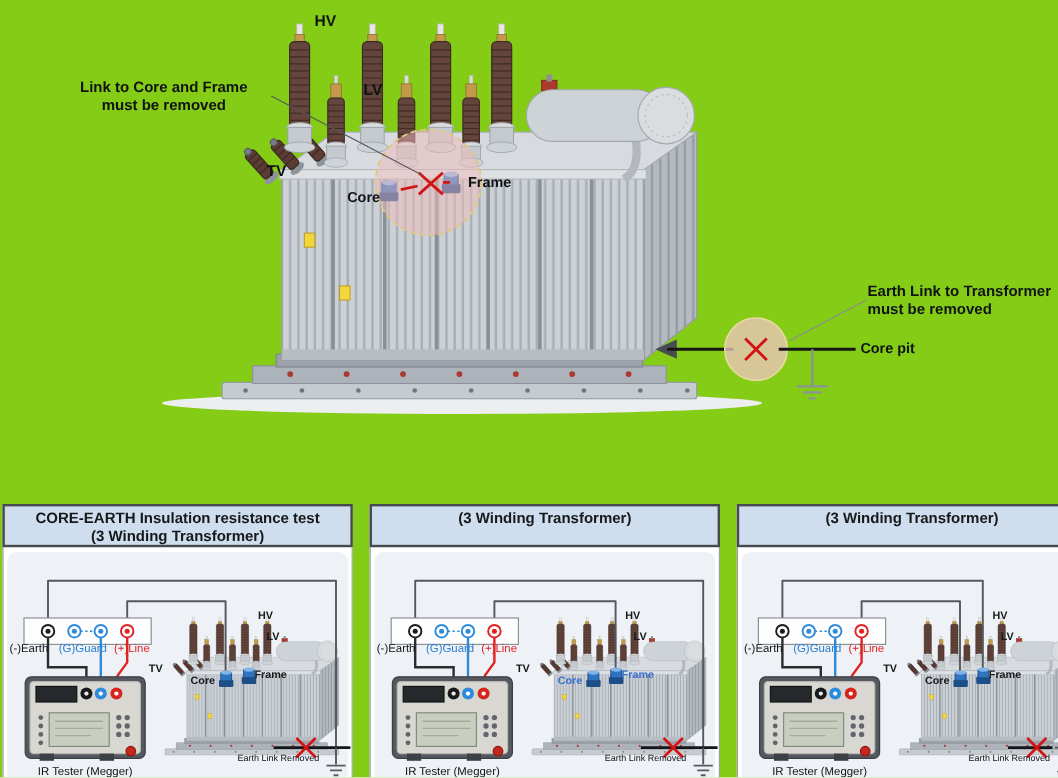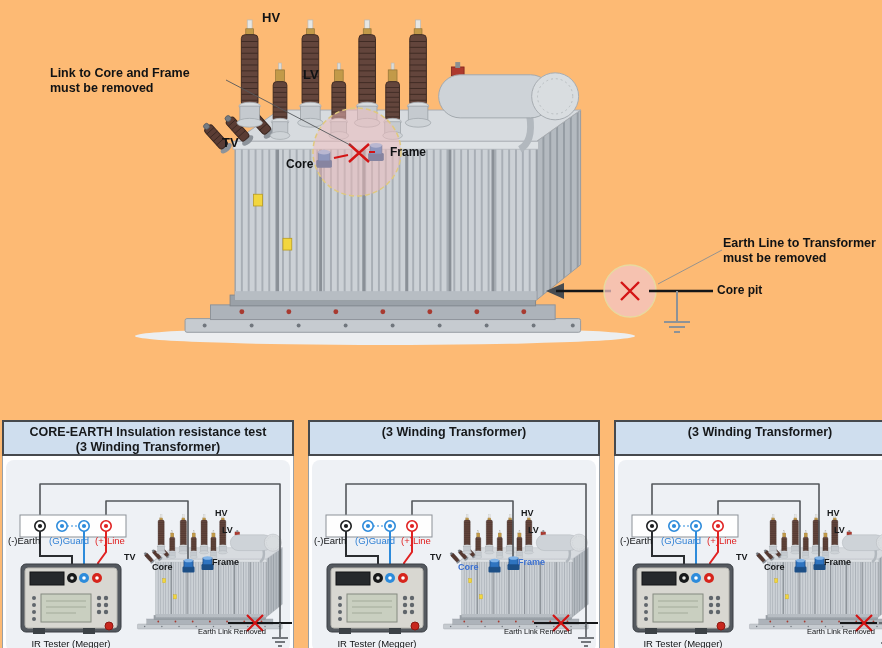--- a/index.html
+++ b/index.html
@@ -1,22 +1,22 @@
 <!DOCTYPE html>
 <html><head>
 <meta charset="utf-8">
 <style>
   html,body{margin:0;padding:0;background:#fff}
-  .stage{position:relative;width:882px;height:648px;background:#fdba74;overflow:hidden;
+  .stage{position:relative;width:882px;height:648px;background:#84cc16;overflow:hidden;
          font-family:"Liberation Sans",sans-serif}
   .top{position:absolute;left:0;top:0;width:882px;height:406px}
   .top-svg{position:absolute;left:0;top:0}
   .lb{position:absolute;white-space:nowrap;color:#101214;line-height:1.12}
   .b{font-weight:bold}
-  .rt{text-align:left}
+  .rt{text-align:center}
   .ct{text-align:center}
   .panels{position:absolute;left:2px;top:420px;display:flex;gap:14px}
   .panel{width:290px;border:1px solid #9aa0a6;background:#fff}
   .panel-header{background:#cfdeee;border:2px solid #46494d;margin:-1px -1px 0 -1px;
     height:29px;padding-top:3px;text-align:center;font-weight:bold;font-size:12.5px;
     line-height:14.5px;color:#16181a}
   .panel-body{position:relative;height:200px}
   .illus-bg{position:absolute;left:3px;right:3px;top:4px;bottom:4px;background:#eef1f5;border-radius:8px}
   .pnl-svg{position:absolute;left:0;top:0}
   .guard{color:#2d7fd4}
@@ -203,21 +203,21 @@
       </g>
       <path d="M722,250 L658,284" stroke="#8a8e92" stroke-width="0.9"></path>
     </svg>
     <span class="lb b" style="left:262px;top:11px;font-size:13px">HV</span>
     <span class="lb b" style="left:303px;top:68px;font-size:13px">LV</span>
     <span class="lb b" style="left:222px;top:136px;font-size:13px">TV</span>
     <span class="lb b rt" style="left:286px;top:158px;width:34px;font-size:12px">Core</span>
     <span class="lb b" style="left:390px;top:146px;font-size:12px">Frame</span>
     <span class="lb b rt" style="left:50px;top:66px;width:173px;font-size:12.5px">Link to Core and Frame</span>
     <span class="lb b rt" style="left:50px;top:81px;width:173px;font-size:12.5px">must be removed</span>
-    <span class="lb b" style="left:723px;top:236px;font-size:12.5px">Earth Line to Transformer</span>
+    <span class="lb b" style="left:723px;top:236px;font-size:12.5px">Earth Link to Transformer</span>
     <span class="lb b" style="left:723px;top:251px;font-size:12.5px">must be removed</span>
     <span class="lb b" style="left:717px;top:284px;font-size:12px">Core pit</span>
   </div>
 
   <div class="panels">
 
     <div class="panel">
       <div class="panel-header">
         <div>CORE-EARTH Insulation resistance test</div>
         <div>(3 Winding Transformer)</div>

